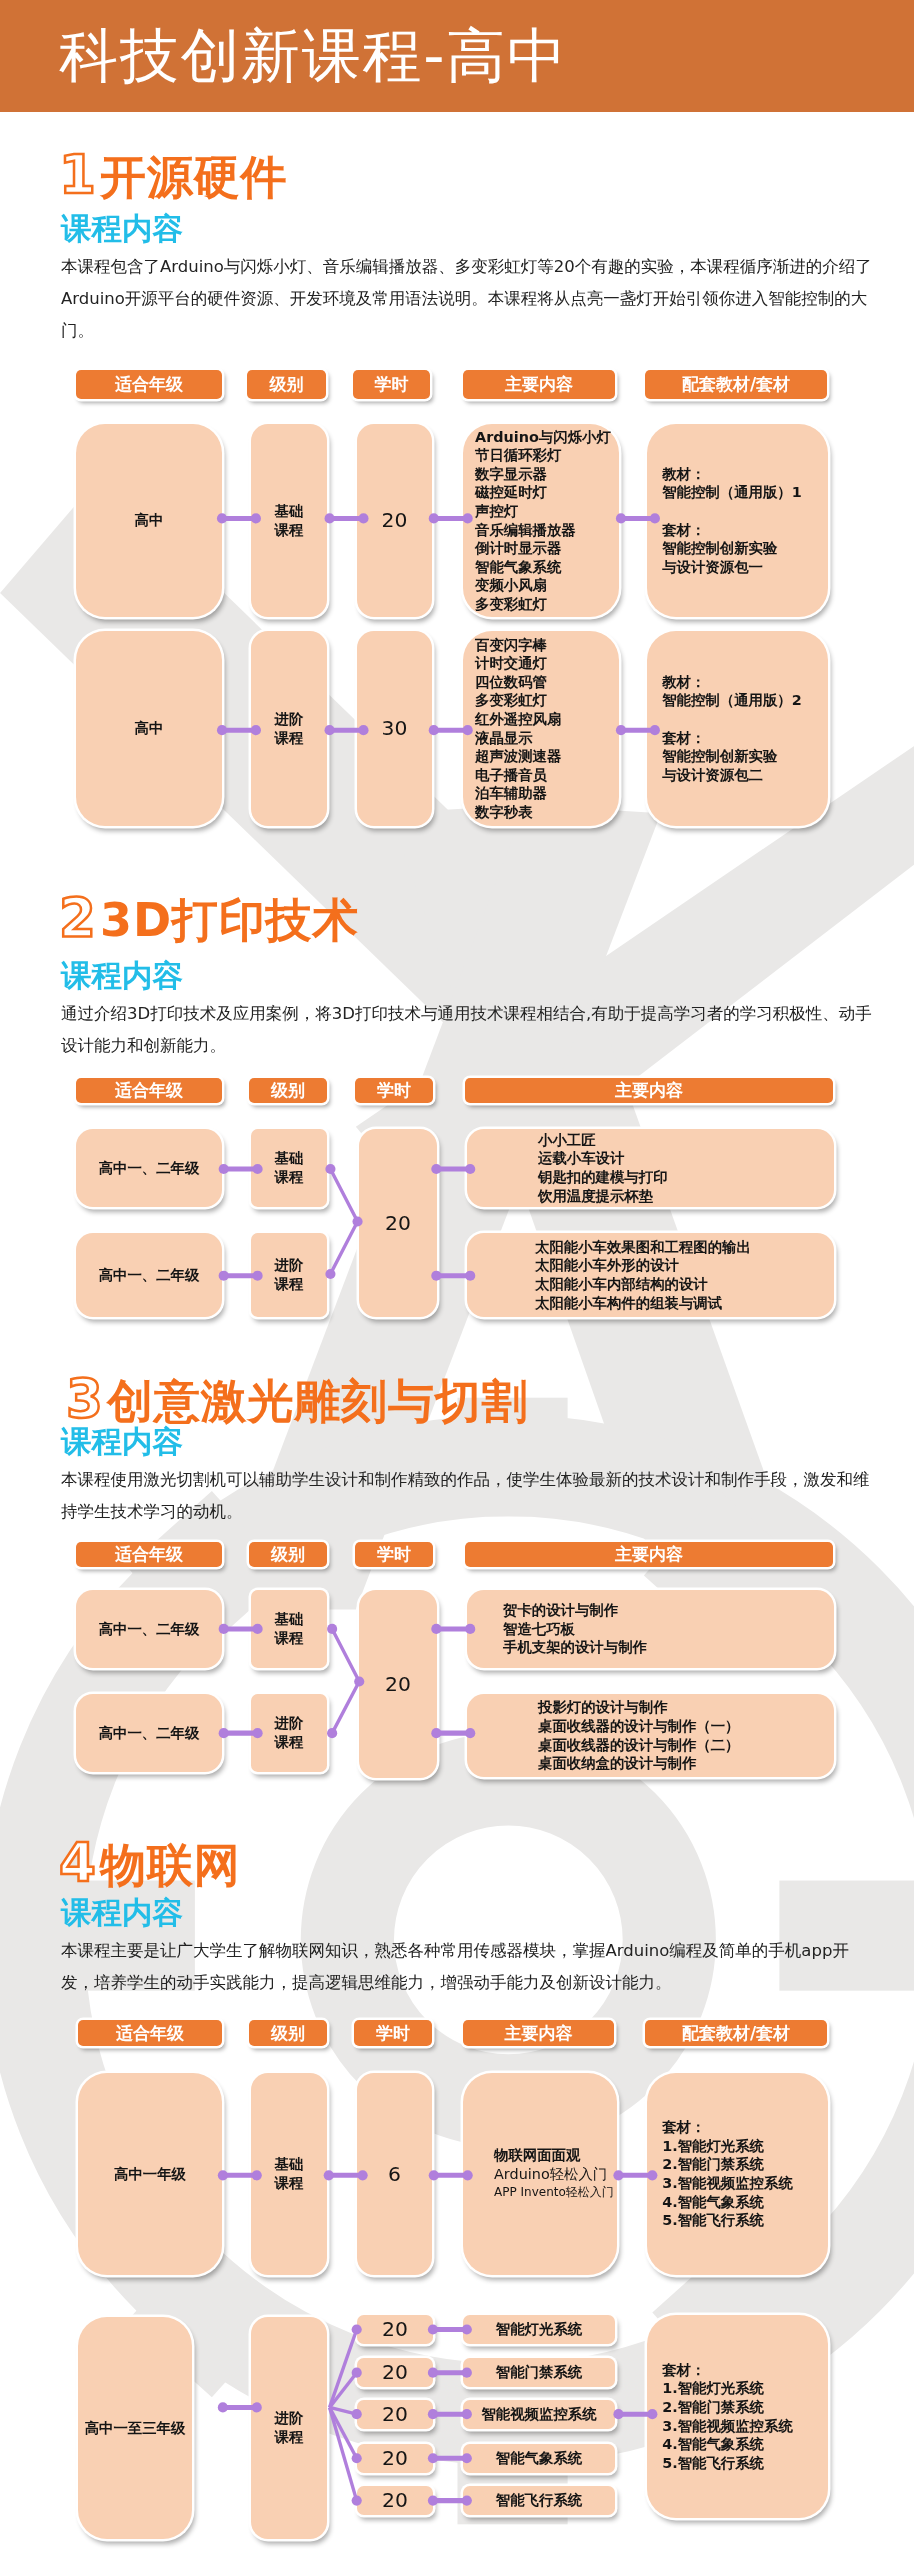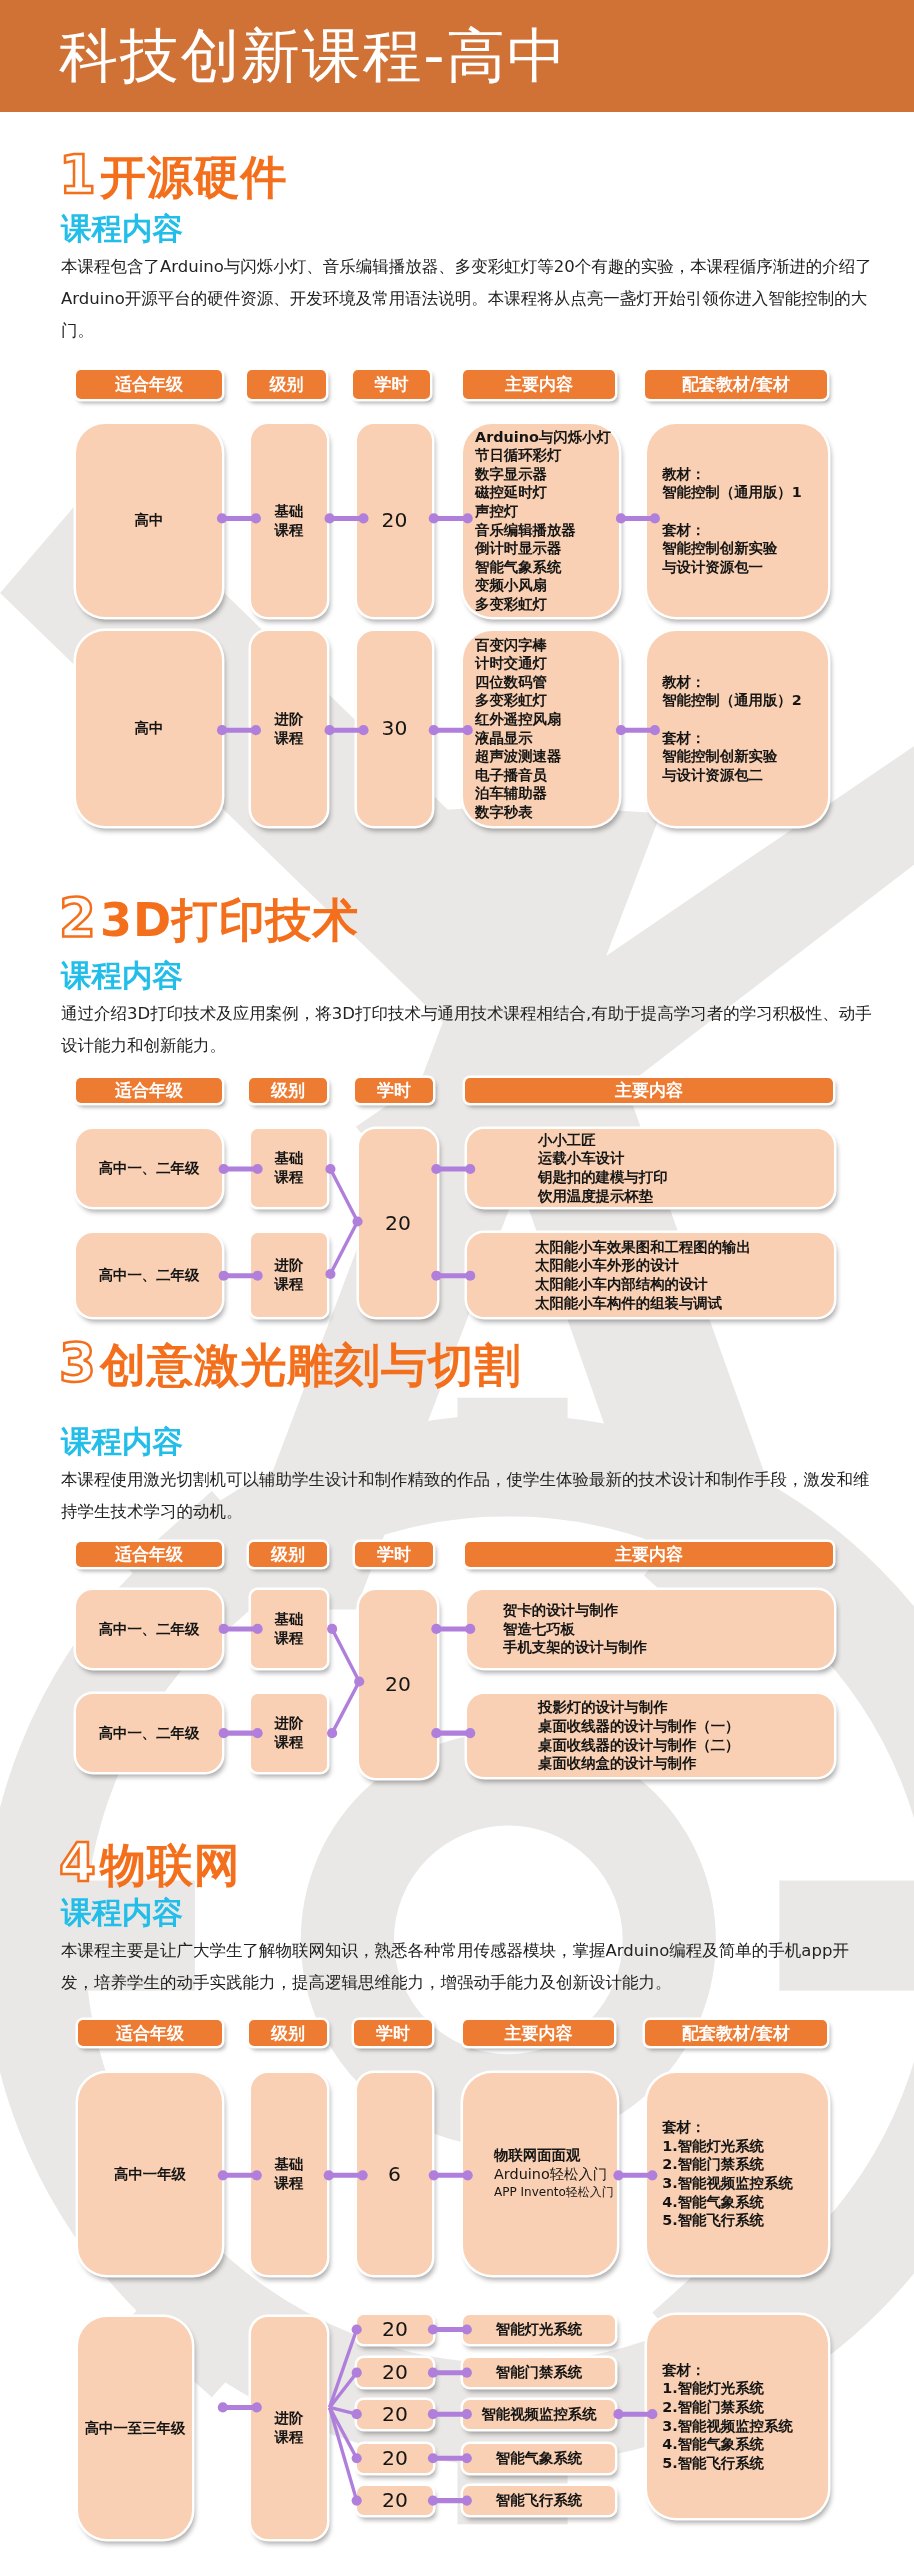--- a/index.html
+++ b/index.html
@@ -170,21 +170,21 @@
   </div>
 <div class="box sm left" style="left:467px;top:1233px;width:367px;height:84px;padding-left:68px;">
   <ul>
     <li>太阳能小车效果图和工程图的输出</li>
       <li>太阳能小车外形的设计</li>
       <li>太阳能小车内部结构的设计</li>
       <li>太阳能小车构件的组装与调试</li>
   </ul>
 </div>
 
-<div class="sec-title" style="top:1336px;">
+<div class="sec-title" style="top:1372px;margin-left:7px;">
   <span class="num">3</span><span>创意激光雕刻与切割</span>
 </div>
 <div class="sub-title" style="top:1423px;">课程内容</div>
 <div class="desc" style="top:1464px;">本课程使用激光切割机可以辅助学生设计和制作精致的作品，使学生体验最新的技术设计和制作手段，激发和维持学生技术学习的动机。</div>
 
 <div class="pill" style="left:76px;top:1542px;width:146px;height:25.4px;">适合年级</div>
 <div class="pill" style="left:249px;top:1542px;width:78px;height:25.4px;">级别</div>
 <div class="pill" style="left:355px;top:1542px;width:78px;height:25.4px;">学时</div>
 <div class="pill" style="left:465px;top:1542px;width:368px;height:25.4px;">主要内容</div>
 

